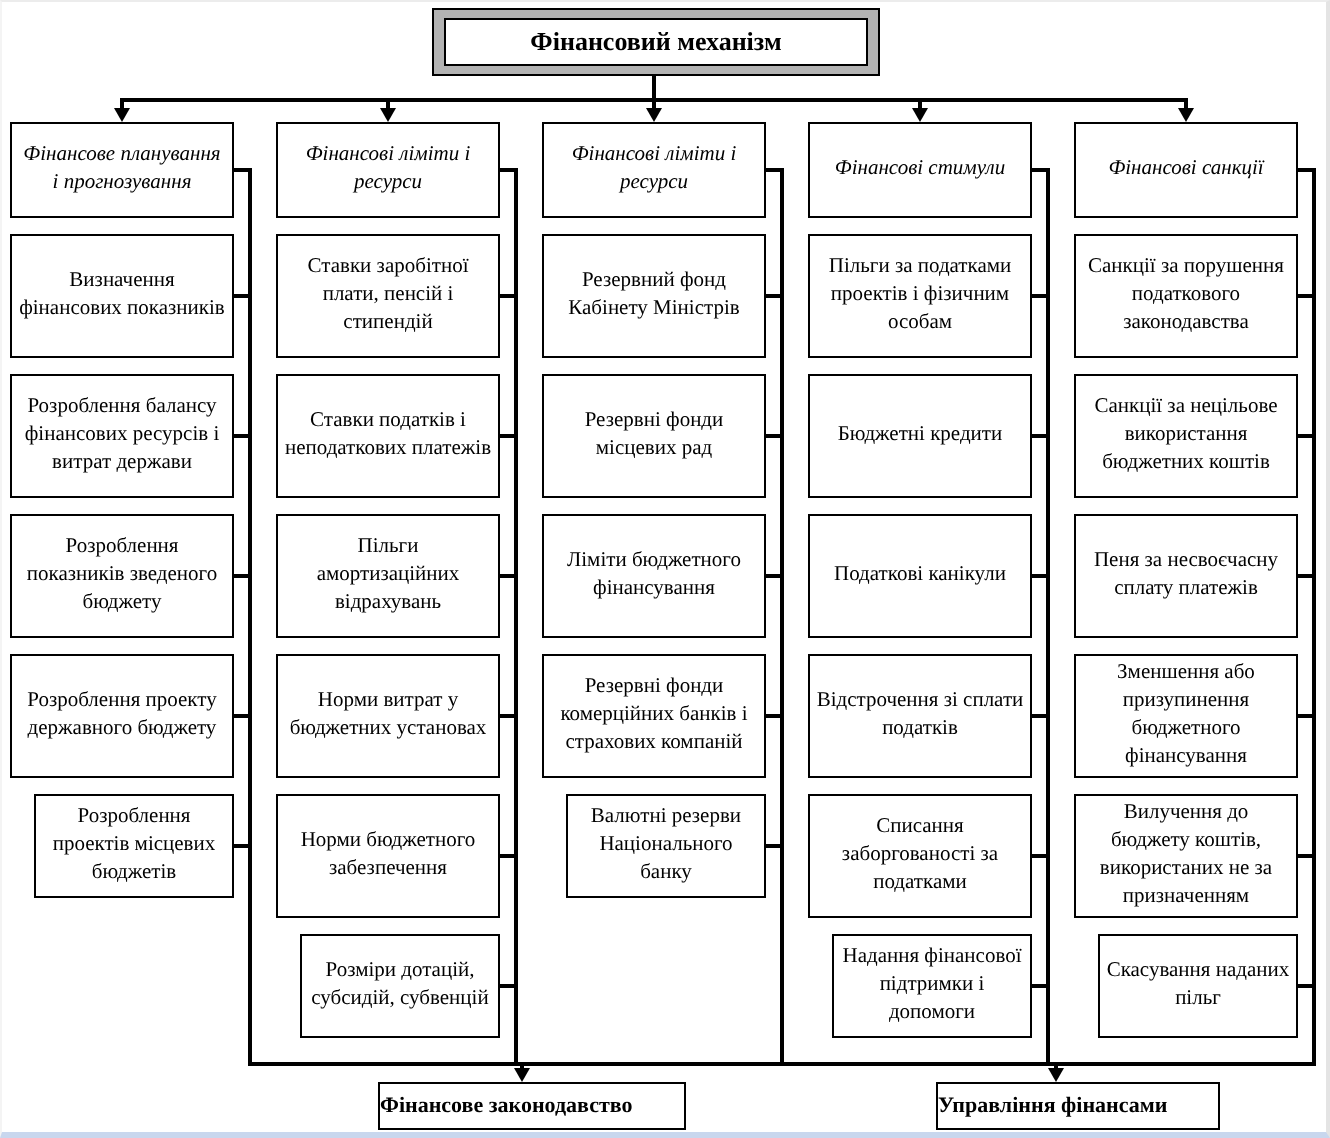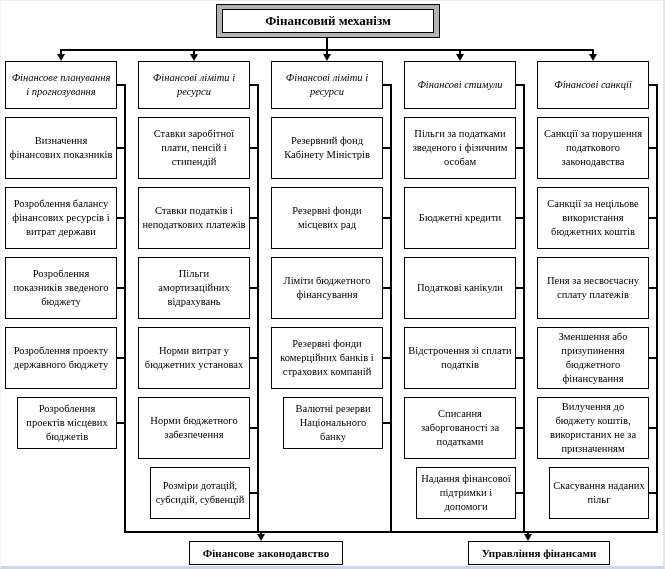--- a/index.html
+++ b/index.html
@@ -41,21 +41,21 @@
   .rail  { position:absolute; width:1.5px; background:#000; }
   .hline { position:absolute; height:1.5px; background:#000; }
   .vline { position:absolute; width:1.5px; background:#000; }
   .arr {
     position:absolute; width:0; height:0;
     border-left:4.5px solid transparent; border-right:4.5px solid transparent;
     border-top:7px solid #000;
   }
   .fbox {
     position:absolute; top:540px; height:24px; border:1.5px solid #000; background:#fff;
-    display:flex; align-items:center; justify-content:center;
+    display:flex; align-items:center; 
     font-weight:bold; font-size:11px; text-align:center;
   }
 </style>
 </head>
 <body>
 
 <div class="canvas">
 
   <div class="root-frame">
     <div class="root-inner">
@@ -147,21 +147,21 @@
     <div class="cbox short">
         <span>Валютні резерви Національного банку</span>
       </div>
   </div>
 
   <div class="col" style="left:403px">
     <div class="chdr">
         <span>Фінансові стимули</span>
       </div>
     <div class="cbox">
-        <span>Пільги за податками зведеного і фізичним особам</span>
+        <span>Пільги за податками проектів і фізичним особам</span>
       </div>
     <div class="cbox">
         <span>Бюджетні кредити</span>
       </div>
     <div class="cbox">
         <span>Податкові канікули</span>
       </div>
     <div class="cbox">
         <span>Відстрочення зі сплати податків</span>
       </div>

